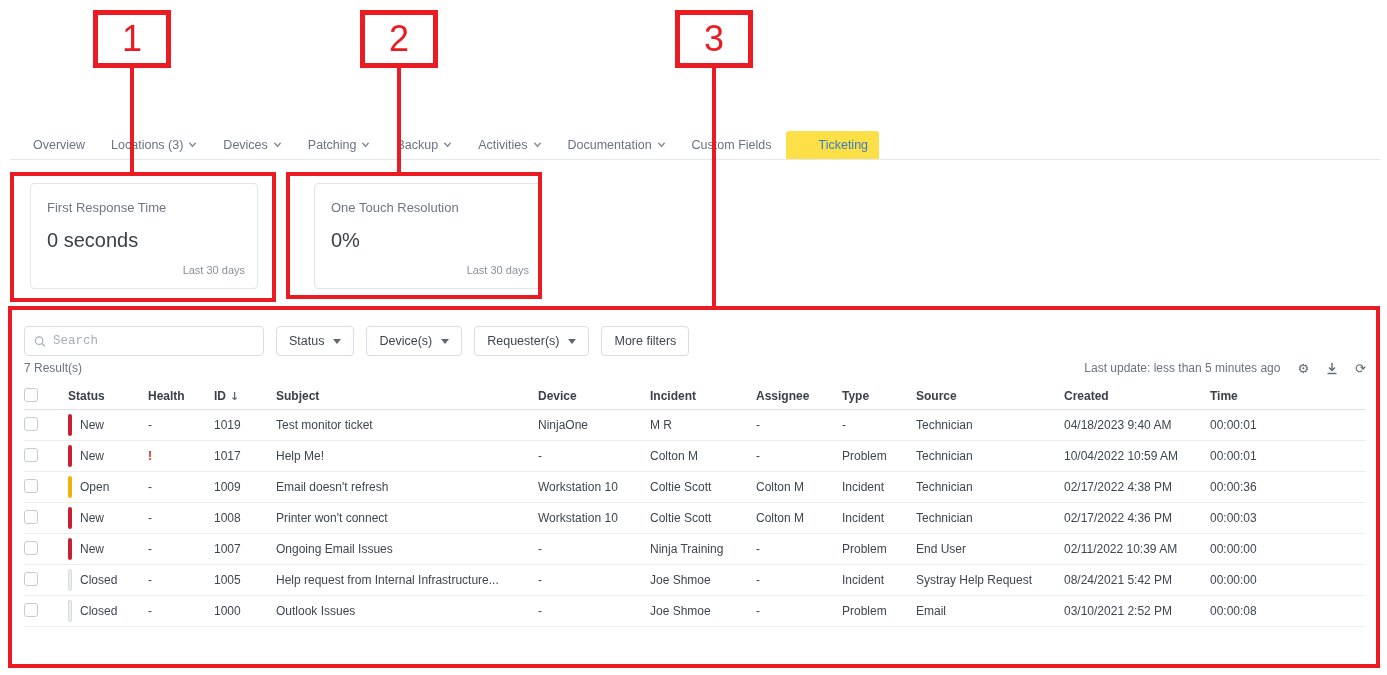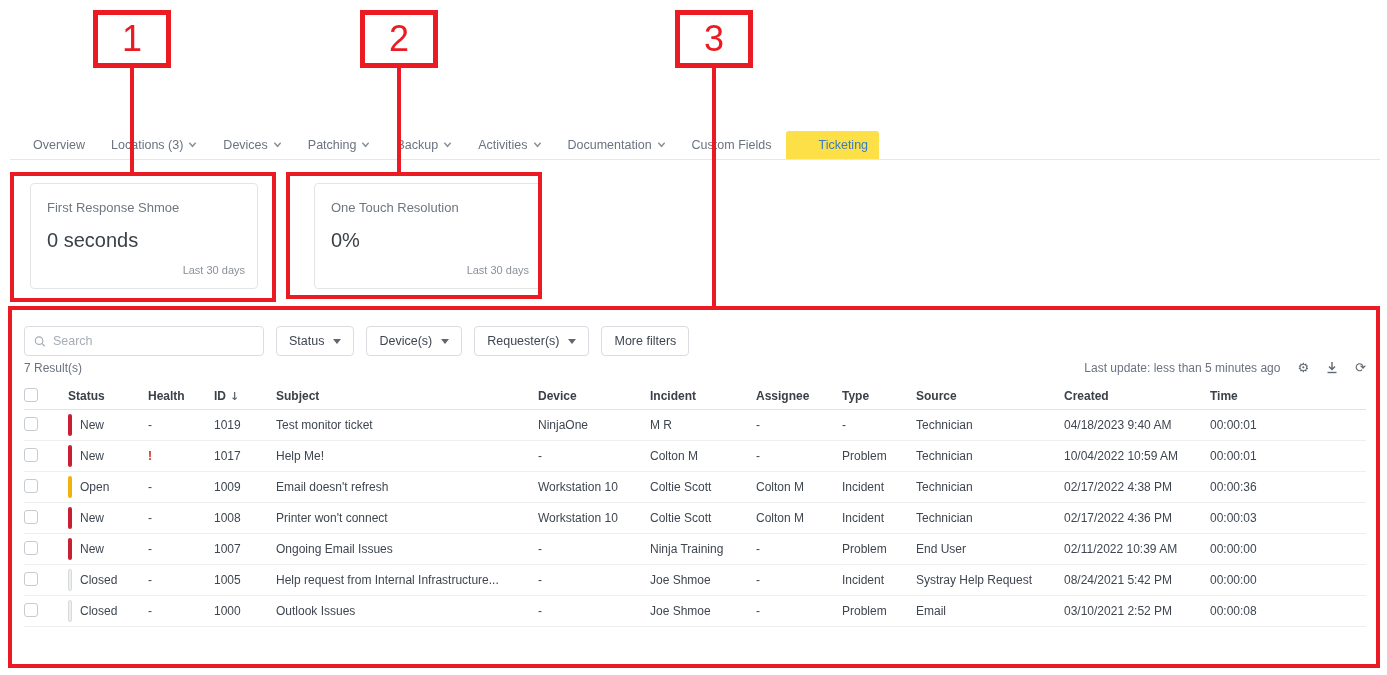--- a/index.html
+++ b/index.html
@@ -23,36 +23,36 @@
   .card .cvalue { font-size:20px; color:#3b4148; margin-top:14px; }
   .card .cperiod { position:absolute; right:12px; bottom:12px; font-size:11px; color:#8a9099;padding-left:10px; }
 
   
   .panel { position:absolute; left:10px; top:308px; width:1370px; height:360px; padding:9px 14px 0 14px; }
   .panel-title { font-size:13px; font-weight:bold; color:#32373d; }
   .toolbar { margin-top:9px; display:flex; align-items:center; gap:12px; }
   .searchbox { width:240px; height:30px; border:1px solid #d9dce0; border-radius:4px;
     display:flex; align-items:center; padding:0 9px; gap:7px; background:#fff; }
   .searchbox input { border:none; outline:none; font-size:12.5px; width:100%;
-    font-family:Liberation Sans, sans-serif; color:#ef4444; background:transparent; }
+    font-family:Liberation Mono, monospace; color:#ef4444; background:transparent; }
   .searchbox input::placeholder { color:#a7adb5; }
   .chip { height:30px; border:1px solid #d9dce0; border-radius:4px; background:#fff;
     display:flex; align-items:center; gap:9px; padding:0 12px; font-size:12.5px; color:#3f4650; cursor:pointer; }
   .caret { width:0; height:0; border-left:4px solid transparent; border-right:4px solid transparent;
     border-top:5px solid #5f6770; }
   .toolbar-right { margin-left:auto; display:flex; gap:10px; }
   .btn-outline { height:30px; padding:0 12px; border:1px solid #d9dce0; border-radius:4px;
     background:#fff; color:#3b7cc0; font-size:12.5px; display:flex; align-items:center; cursor:pointer; }
   .btn-primary { height:30px; padding:0 13px; border:none; border-radius:4px; background:#3170b5;
     color:#fff; font-size:12.5px; display:flex; align-items:center; gap:6px; cursor:pointer; }
   .btn-primary .plus { font-size:14px; }
 
   .results-row { margin-top:5px; display:flex; align-items:center; justify-content:space-between;
     font-size:12px; color:#6b7280; }
-  .last-update { display:flex; gap:17px; }
+  .last-update { display:flex; align-items:center; gap:17px; }
   .uicon { font-family:"DejaVu Sans",sans-serif; font-size:13px; color:#5f6770; cursor:pointer; line-height:1; }
   .uicon svg { display:block; }
 
   
   .tgrid { display:grid; grid-template-columns:44px 80px 66px 62px 262px 112px 106px 86px 74px 148px 146px 1fr;
     align-items:center; }
   .thead { margin-top:8px; height:27px; border-bottom:1px solid #dfe2e6; font-size:12px;
     font-weight:bold; color:#3b4148; }
   .trow { height:31px; border-bottom:1px solid #eceef0; font-size:12px; color:#3f4650; }
   .checkbox { width:14px; height:14px; border:1px solid #c7ccd1; border-radius:3px;
@@ -123,21 +123,21 @@
     <span>Custom Fields</span>
 
   </div>
     <div class="tab active">
     <span>Ticketing</span>
 
   </div>
   </nav>
 
 <section class="card" style="left:30px;">
-  <div class="ctitle">First Response Shmoe</div>
+  <div class="ctitle">First Response Time</div>
   <div class="cvalue">0 seconds</div>
   <div class="cperiod">Last 30 days</div>
 </section>
 <section class="card" style="left:314px;">
   <div class="ctitle">One Touch Resolution</div>
   <div class="cvalue">0%</div>
   <div class="cperiod">Last 30 days</div>
 </section>
 
 <section class="panel">

